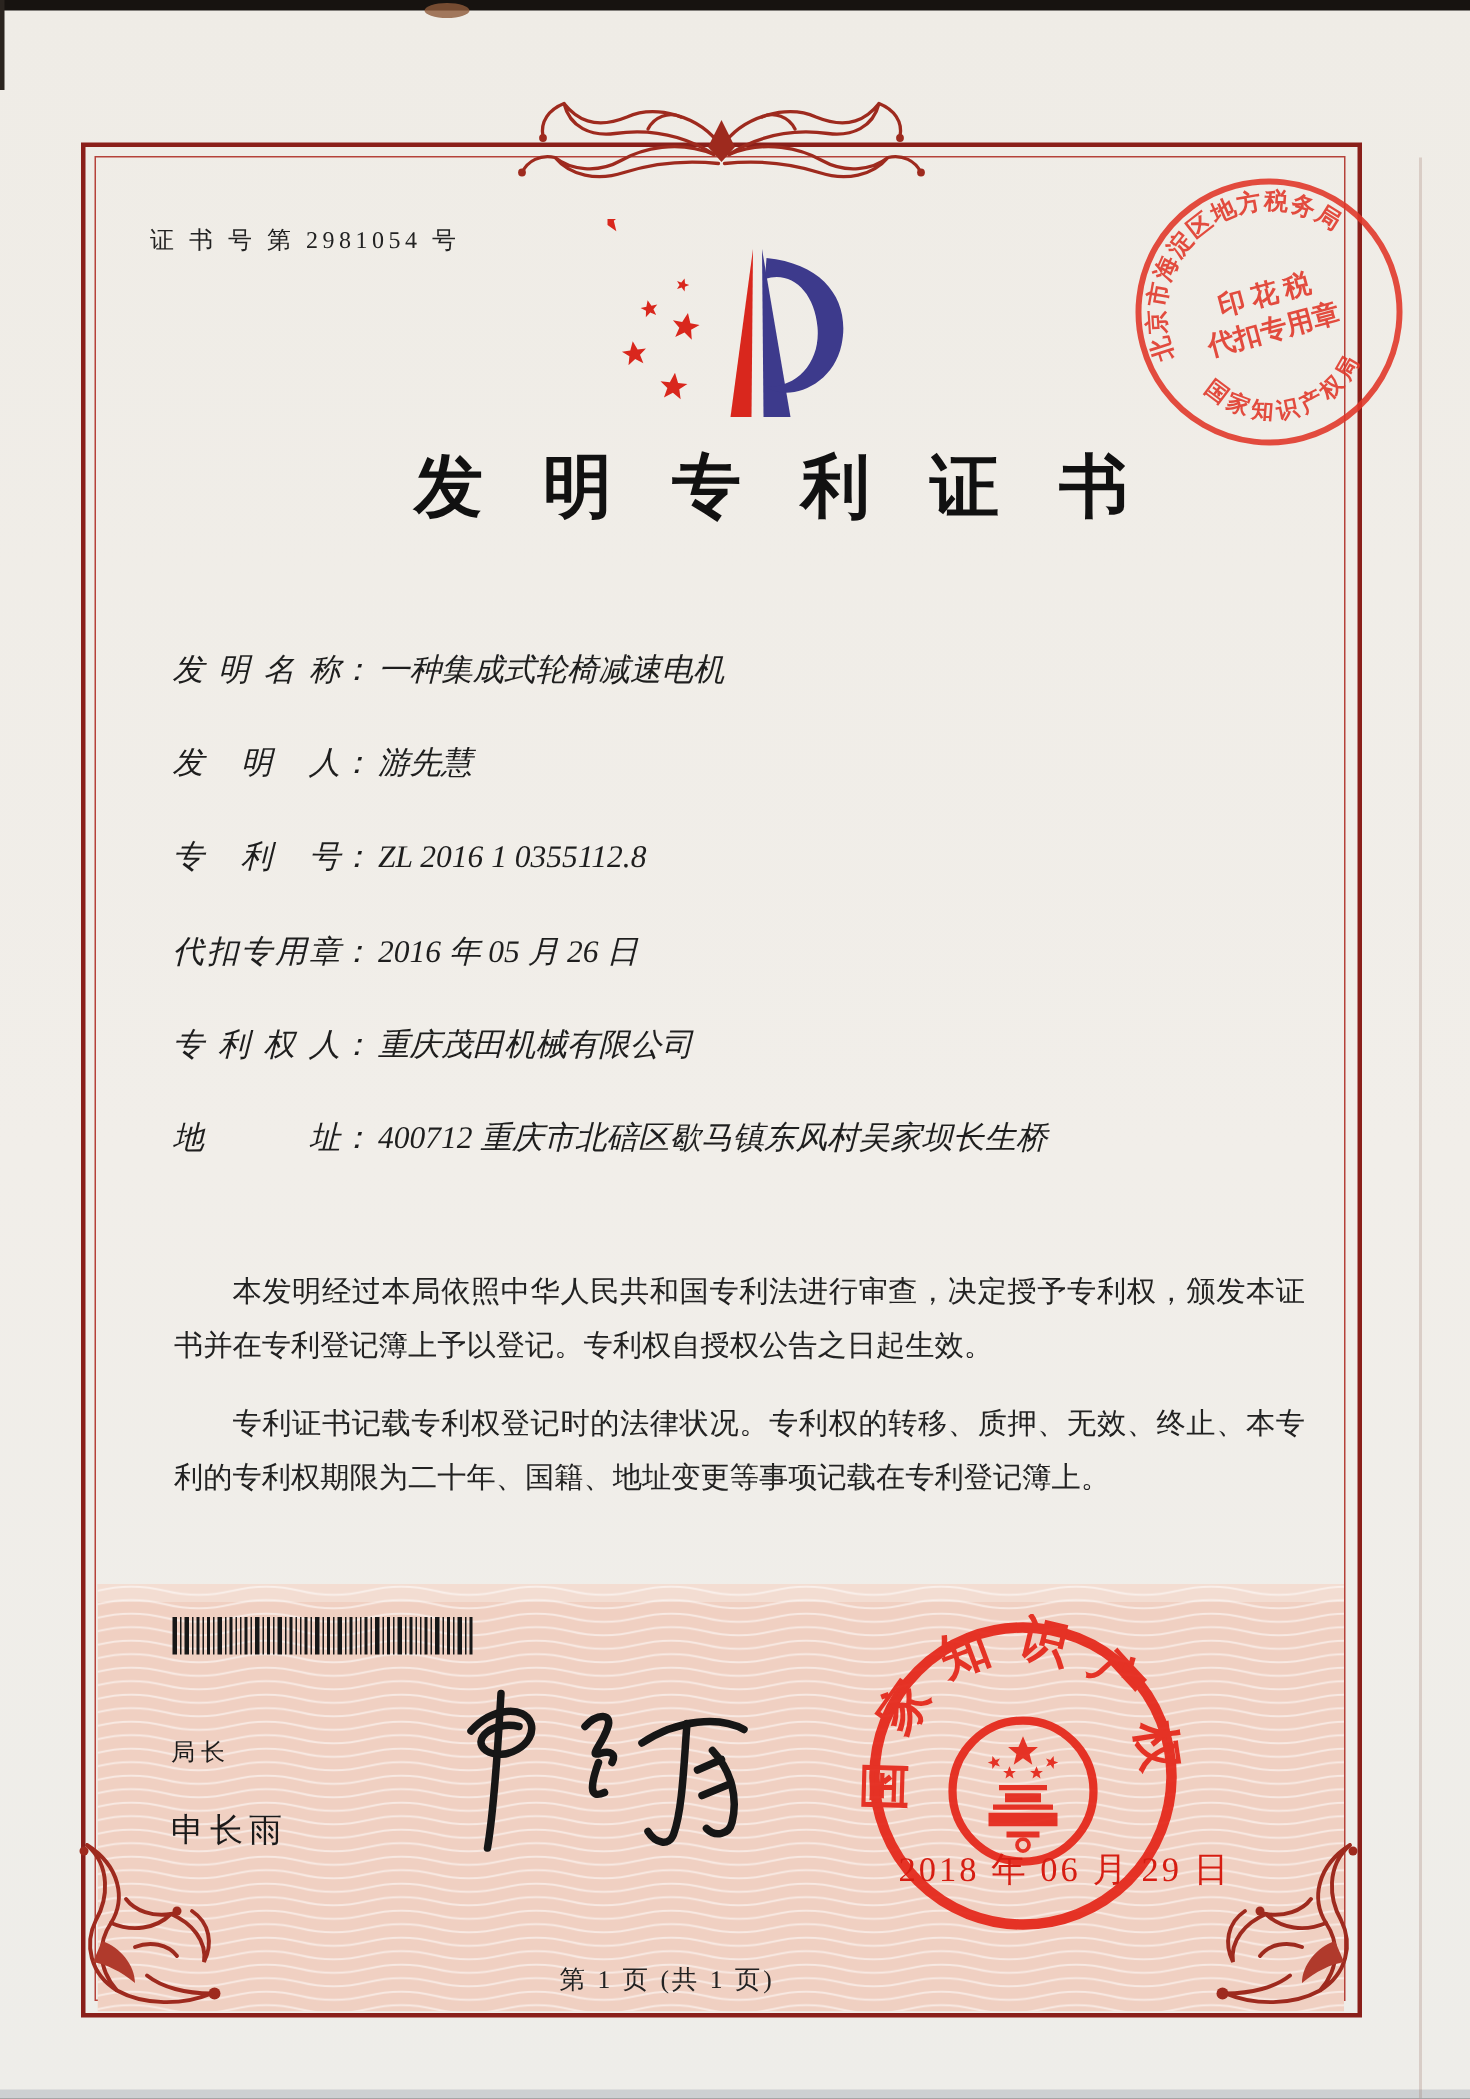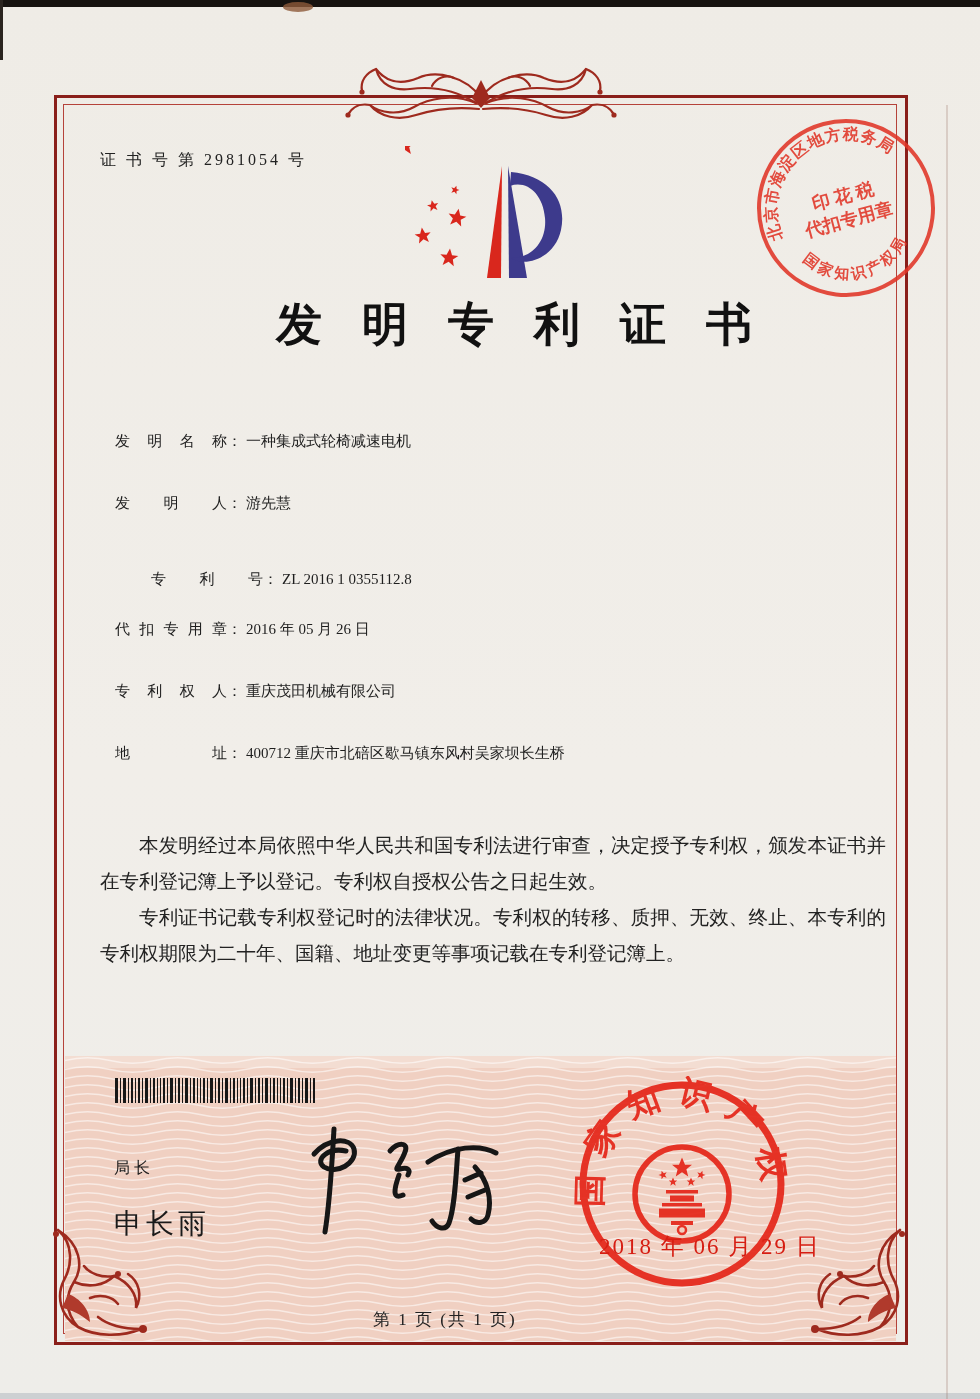--- a/index.html
+++ b/index.html
@@ -18,33 +18,33 @@
   .frame-inner{left:63px;top:104px;width:832px;height:1228px;border:1.5px solid #b5423a;}
   
   .band{left:65px;top:1056px;width:831px;height:285px;}
   
   .certno{left:100px;top:150px;font-size:16px;letter-spacing:3px;color:#222;}
   .logo{left:405px;top:146px;}
   .stamp{left:748px;top:110px;opacity:.88;}
   .title{left:54px;top:294px;width:848px;text-align:center;font-size:46px;font-weight:bold;
          letter-spacing:40px;text-indent:40px;color:#111;margin-left:36px;}
   
-  .frow{left:115px;font-size:15px;color:#1e1e1e;white-space:nowrap;}
+  .frow{left:115px;font-size:21px;color:#1e1e1e;white-space:nowrap;font-style:italic;}
   .flabel{display:inline-block;width:112px;text-align:justify;text-align-last:justify;vertical-align:bottom;}
   .fval{margin-left:4px;}
   .grant{left:482px;font-size:21px;color:#1e1e1e;white-space:nowrap;}
   
   .body-text{left:100px;top:828px;width:786px;font-size:19.5px;line-height:36px;color:#222;text-align:justify;}
-  .body-text p{margin:0;text-indent:2em;}
+  .body-text p{margin:16px;text-indent:2em;font-family:Liberation Mono, monospace;}
   
   .barcode{left:115px;top:1078px;width:252px;height:25px;display:flex;align-items:stretch;}
   .barcode i{display:block;background:#171717;margin-right:2px;flex:0 0 auto;}
   
   .sig-title{left:114px;top:1158px;font-size:16px;color:#1a1a1a;letter-spacing:4px;}
-  .sig-name{left:114px;top:1205px;font-size:28px;color:#1a1a1a;letter-spacing:4px;text-align:center;}
+  .sig-name{left:114px;top:1205px;font-size:22px;color:#1a1a1a;letter-spacing:4px;text-align:center;}
   .sig-hand{left:262px;top:1122px;}
   
   .seal{left:574px;top:1076px;opacity:.93;}
   .seal-date{left:599px;top:1231px;font-size:23px;color:#d61d12;letter-spacing:2px;white-space:nowrap;}
   .footer{left:373px;top:1308px;font-size:17px;color:#222;letter-spacing:2px;white-space:nowrap;}
   .orn{color:#9e2a1e;}
 </style>
 </head>
 <body>
 
@@ -148,21 +148,21 @@
   </svg>
 
   <div class="abs title">发明专利证书</div>
 
   <div class="abs frow" style="top:432px;">
     <span class="flabel">发明名称</span><span>：</span><span class="fval">一种集成式轮椅减速电机</span>
   </div>
   <div class="abs frow" style="top:494px;">
     <span class="flabel">发明人</span><span>：</span><span class="fval">游先慧</span>
   </div>
-  <div class="abs frow" style="top:570px;margin-left:36px;">
+  <div class="abs frow" style="top:557px;">
     <span class="flabel">专利号</span><span>：</span><span class="fval">ZL 2016 1 0355112.8</span>
   </div>
   <div class="abs frow" style="top:620px;">
     <span class="flabel">代扣专用章</span><span>：</span><span class="fval">2016 年 05 月 26 日</span>
   </div>
   <div class="abs frow" style="top:682px;">
     <span class="flabel">专利权人</span><span>：</span><span class="fval">重庆茂田机械有限公司</span>
   </div>
   <div class="abs frow" style="top:744px;">
     <span class="flabel">地址</span><span>：</span><span class="fval">400712 重庆市北碚区歇马镇东风村吴家坝长生桥</span>

